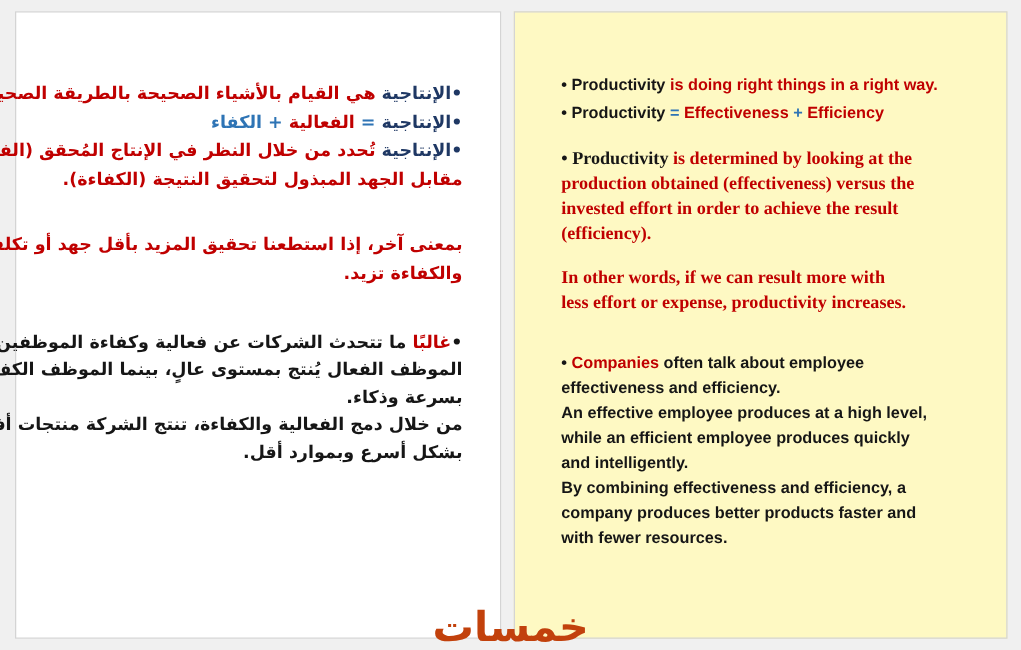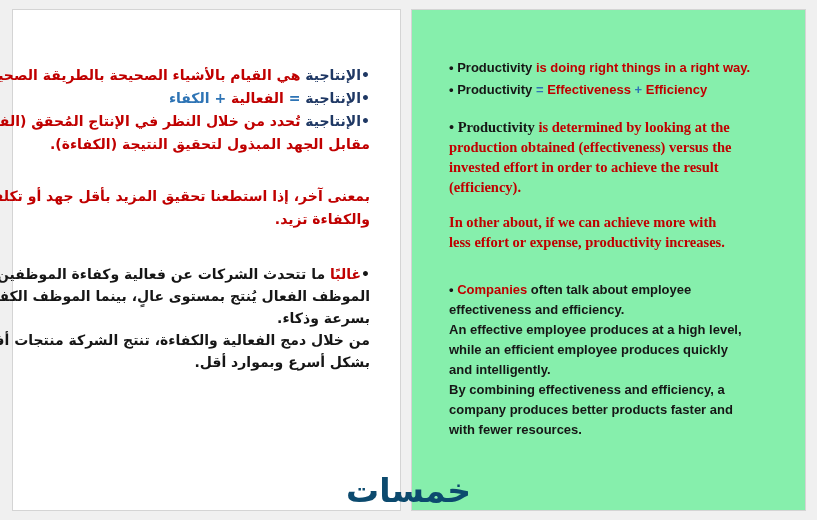--- a/index.html
+++ b/index.html
@@ -66,24 +66,24 @@
 <div class="workspace" style="background: rgb(240, 240, 240);">
 
   <div class="page page-arabic" style="background: rgb(255, 255, 255); border-color: rgb(212, 212, 212);">
     <div class="content">
         <p class="para arabic" style="font-size: 14px; line-height: 23px; margin-top: 0px;"><span style="color: rgb(31, 56, 100);">•الإنتاجية</span><span style="color: rgb(192, 0, 0);"> هي القيام بالأشياء الصحيحة بالطريقة الصحيحة.</span><br><span style="color: rgb(31, 56, 100);">•الإنتاجية </span><span style="color: rgb(46, 116, 181);">= </span><span style="color: rgb(192, 0, 0);">الفعالية </span><span style="color: rgb(46, 116, 181);">+ </span><span style="color: rgb(46, 116, 181);">الكفاء</span><br><span style="color: rgb(31, 56, 100);">•الإنتاجية </span><span style="color: rgb(192, 0, 0);">تُحدد من خلال النظر في الإنتاج المُحقق (الفعالية)</span><br><span style="color: rgb(192, 0, 0);">مقابل الجهد المبذول لتحقيق النتيجة (الكفاءة).</span></p>
         <p class="para arabic" style="font-size: 14px; line-height: 23px; margin-top: 29px;"><span style="color: rgb(192, 0, 0);">بمعنى آخر، إذا استطعنا تحقيق المزيد بأقل جهد أو تكلفة، فإن</span><br><span style="color: rgb(192, 0, 0);">والكفاءة تزيد.</span></p>
         <p class="para arabic" style="font-size: 14px; line-height: 22px; margin-top: 32px;"><span style="color: rgb(22, 22, 22);">•</span><span style="color: rgb(192, 0, 0);">غالبًا</span><span style="color: rgb(22, 22, 22);"> ما تتحدث الشركات عن فعالية وكفاءة الموظفين.</span><br><span style="color: rgb(22, 22, 22);">الموظف الفعال يُنتج بمستوى عالٍ، بينما الموظف الكفء يُنتج</span><br><span style="color: rgb(22, 22, 22);">بسرعة وذكاء.</span><br><span style="color: rgb(22, 22, 22);">من خلال دمج الفعالية والكفاءة، تنتج الشركة منتجات أفضل</span><br><span style="color: rgb(22, 22, 22);">بشكل أسرع وبموارد أقل.</span></p>
       </div>
   </div>
 
-  <div class="page page-english" style="background: #86efac; border-color: rgb(212, 212, 212);">
+  <div class="page page-english" style="background: #fef9c3; border-color: rgb(212, 212, 212);">
     <div class="content">
         <p class="para sans" style="font-size: 13px; line-height: 22px; margin-top: 0px;"><span style="color: rgb(22, 22, 22);">• Productivity </span><span style="color: rgb(192, 0, 0);">is doing right things in a right way.</span><br><span style="color: rgb(22, 22, 22);">• Productivity </span><span style="color: rgb(46, 116, 181);">= </span><span style="color: rgb(192, 0, 0);">Effectiveness </span><span style="color: rgb(46, 116, 181);">+ </span><span style="color: rgb(192, 0, 0);">Efficiency</span></p>
         <p class="para serif" style="font-size: 14.5px; line-height: 20px; margin-top: 16px;"><span style="color: rgb(22, 22, 22);">• Productivity </span><span style="color: rgb(192, 0, 0);">is determined by looking at the</span><br><span style="color: rgb(192, 0, 0);">production obtained (effectiveness) versus the</span><br><span style="color: rgb(192, 0, 0);">invested effort in order to achieve the result</span><br><span style="color: rgb(192, 0, 0);">(efficiency).</span></p>
-        <p class="para serif" style="font-size: 14.5px; line-height: 20px; margin-top: 15px;"><span style="color: rgb(192, 0, 0);">In other about, if we can achieve more with</span><br><span style="color: rgb(192, 0, 0);">less effort or expense, productivity increases.</span></p>
+        <p class="para serif" style="font-size: 14.5px; line-height: 20px; margin-top: 15px;"><span style="color: rgb(192, 0, 0);">In other words, if we can result more with</span><br><span style="color: rgb(192, 0, 0);">less effort or expense, productivity increases.</span></p>
         <p class="para sans" style="font-size: 13px; line-height: 20px; margin-top: 28px;"><span style="color: rgb(22, 22, 22);">• </span><span style="color: rgb(192, 0, 0);">Companies </span><span style="color: rgb(22, 22, 22);">often talk about employee</span><br><span style="color: rgb(22, 22, 22);">effectiveness and efficiency.</span><br><span style="color: rgb(22, 22, 22);">An effective employee produces at a high level,</span><br><span style="color: rgb(22, 22, 22);">while an efficient employee produces quickly</span><br><span style="color: rgb(22, 22, 22);">and intelligently.</span><br><span style="color: rgb(22, 22, 22);">By combining effectiveness and efficiency, a</span><br><span style="color: rgb(22, 22, 22);">company produces better products faster and</span><br><span style="color: rgb(22, 22, 22);">with fewer resources.</span></p>
       </div>
   </div>
 
-  <div class="watermark" style="color: #0c4a6e;">خمسات</div>
+  <div class="watermark" style="color: #c2410c; margin-top: 11px;">خمسات</div>
 
 </div>
 
 </body></html>

